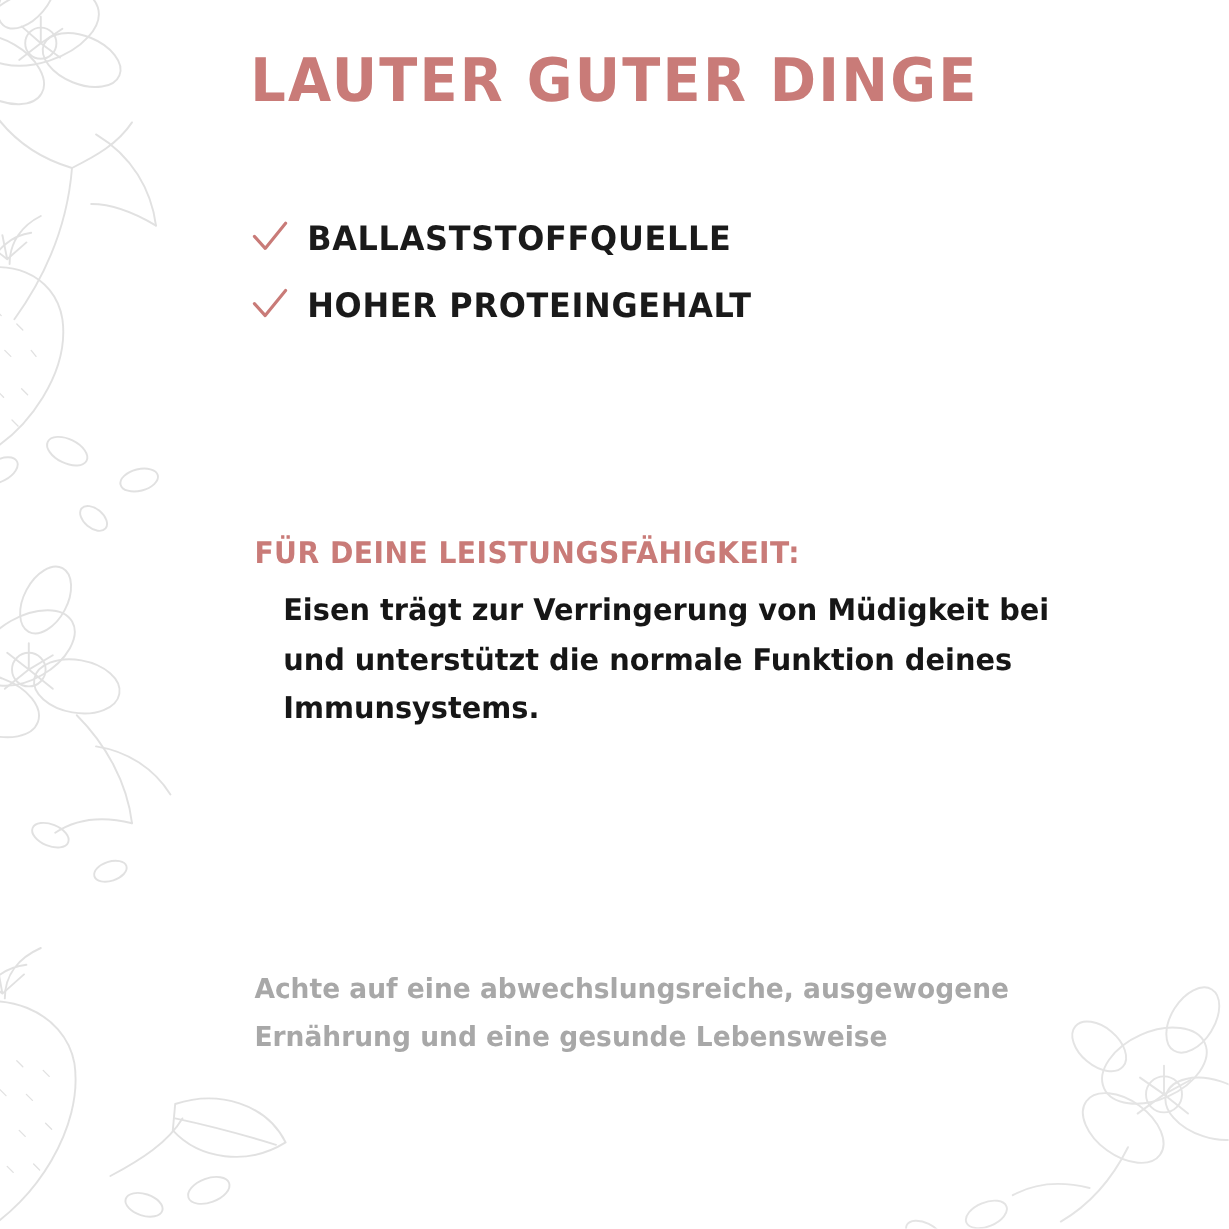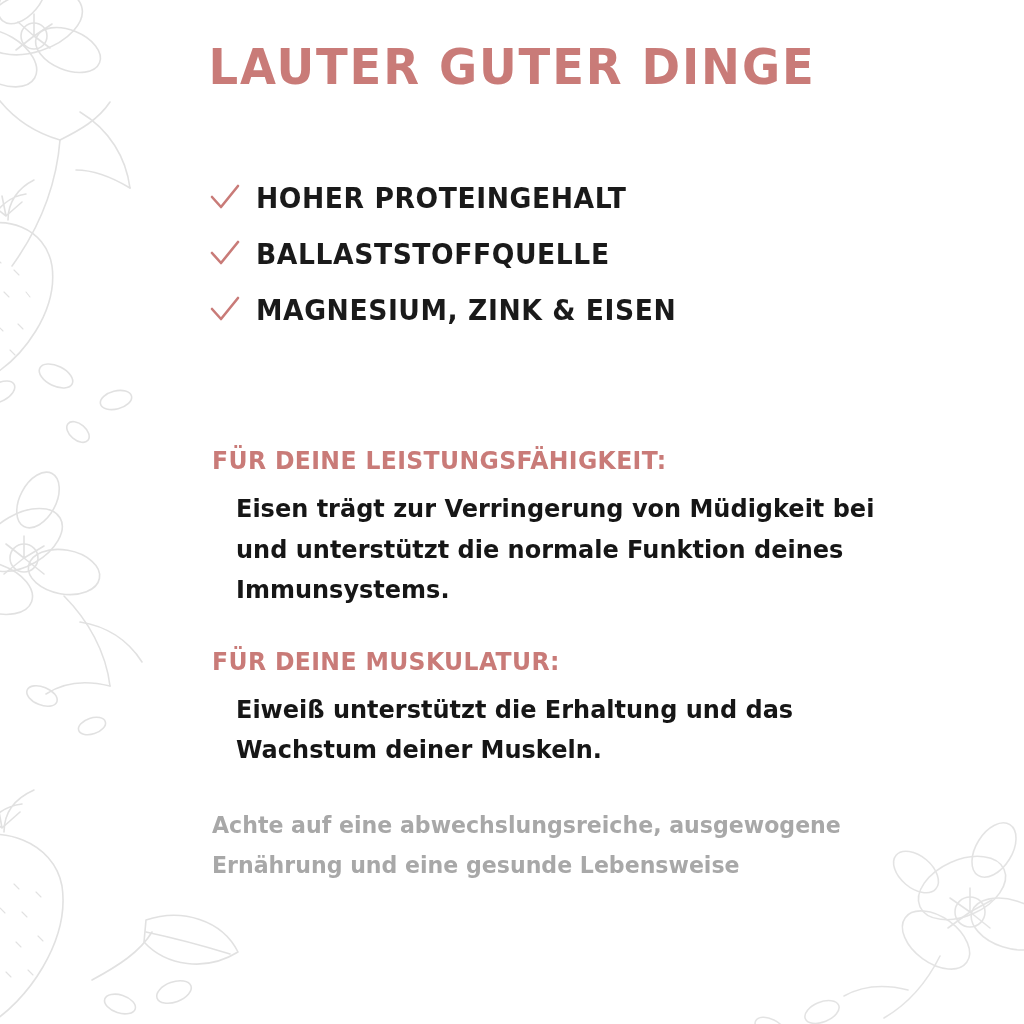--- a/index.html
+++ b/index.html
@@ -245,53 +245,41 @@
     <div class="title">LAUTER GUTER DINGE</div>
 
     <div class="benefits">
 
       <div class="benefit-row">
         <span class="check-icon">
           <svg viewBox="0 0 34 34" width="34" height="34" fill="none" stroke="#c97b78" stroke-width="2.6" stroke-linecap="round" stroke-linejoin="round">
             <path d="M4 16 L13 26 L30 5"></path>
           </svg>
         </span>
-        <span class="benefit-label">HOHER PROTEINGEHALT</span>
+        <span class="benefit-label">BALLASTSTOFFQUELLE</span>
       </div>
 
       <div class="benefit-row">
         <span class="check-icon">
           <svg viewBox="0 0 34 34" width="34" height="34" fill="none" stroke="#c97b78" stroke-width="2.6" stroke-linecap="round" stroke-linejoin="round">
             <path d="M4 16 L13 26 L30 5"></path>
           </svg>
         </span>
-        <span class="benefit-label">BALLASTSTOFFQUELLE</span>
+        <span class="benefit-label">HOHER PROTEINGEHALT</span>
       </div>
 
-      <div class="benefit-row">
-        <span class="check-icon">
-          <svg viewBox="0 0 34 34" width="34" height="34" fill="none" stroke="#c97b78" stroke-width="2.6" stroke-linecap="round" stroke-linejoin="round">
-            <path d="M4 16 L13 26 L30 5"></path>
-          </svg>
-        </span>
-        <span class="benefit-label">MAGNESIUM, ZINK &amp; EISEN</span>
-      </div>
 
     </div>
 
     <div class="sections">
 
       <div class="section">
         <div class="section-heading">FÜR DEINE LEISTUNGSFÄHIGKEIT:</div>
         <div class="section-body">Eisen trägt zur Verringerung von Müdigkeit bei und unterstützt die normale Funktion deines Immunsystems.</div>
       </div>
 
-      <div class="section">
-        <div class="section-heading">FÜR DEINE MUSKULATUR:</div>
-        <div class="section-body">Eiweiß unterstützt die Erhaltung und das Wachstum deiner Muskeln.</div>
-      </div>
 
     </div>
 
     <div class="footnote">Achte auf eine abwechslungsreiche, ausgewogene Ernährung und eine gesunde Lebensweise</div>
 
   </div>
 </div>
 
 </body></html>

